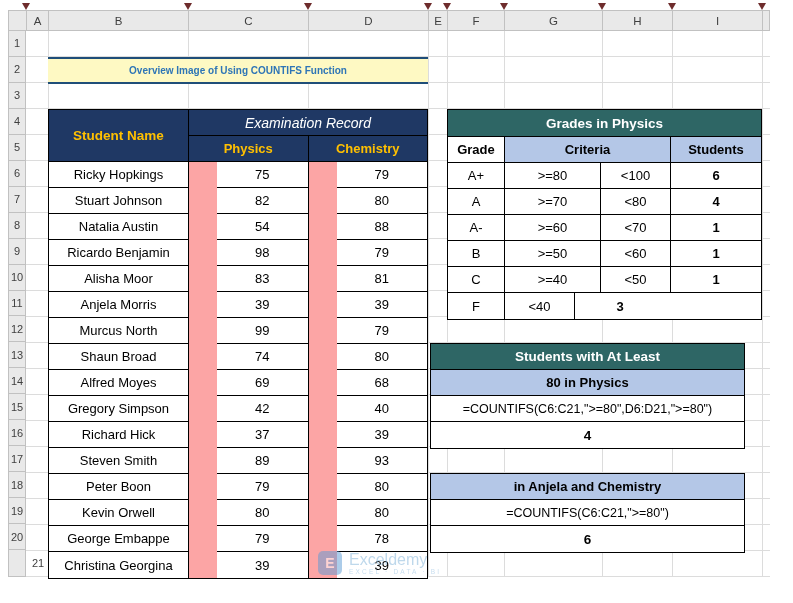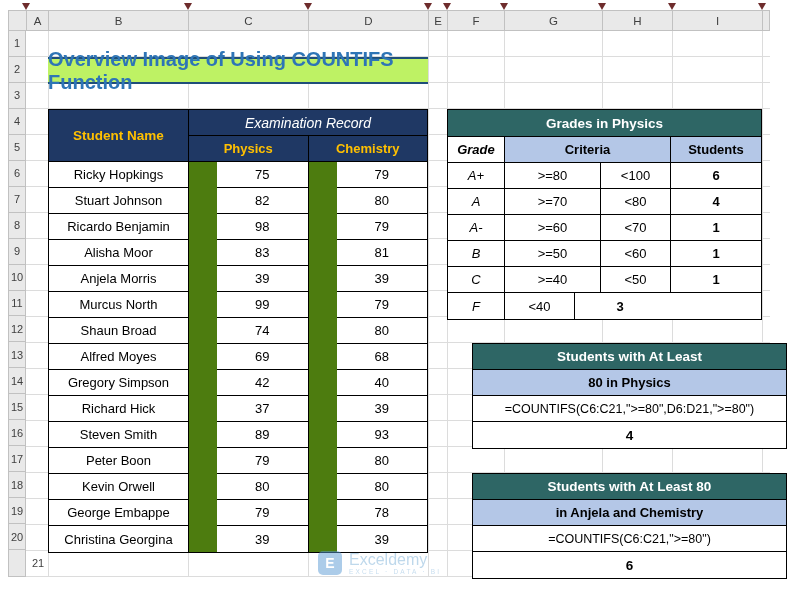--- a/index.html
+++ b/index.html
@@ -22,64 +22,64 @@
 
   
   #grid-area{position:absolute;left:26px;top:31px;width:744px;height:546px;
      background-image:repeating-linear-gradient(to bottom,transparent 0px,transparent 25px,#DCDCDC 25px,#DCDCDC 26px);}
   .vline{position:absolute;top:31px;height:546px;width:1px;background:#DCDCDC;}
   .tri{position:absolute;top:3px;width:0;height:0;border-left:4px solid transparent;
        border-right:4px solid transparent;border-top:7px solid #6E2C2C;}
 
   
   .title-bar{position:absolute;left:48px;top:57px;width:380px;height:27px;box-sizing:border-box;
-     background:#bef264;border-top:2px solid var(--titleborder,#1F4E79);
+     background:#fef9c3;border-top:2px solid var(--titleborder,#1F4E79);
      border-bottom:2px solid var(--titleborder,#1F4E79);display:flex;align-items:center;
-     justify-content:center;font-weight:bold;font-size:20px;color:var(--titleblue,#2E75B6);}
+     justify-content:center;font-weight:bold;font-size:10px;color:var(--titleblue,#2E75B6);}
 
   
   .cell{box-sizing:border-box;display:flex;align-items:center;justify-content:center;
         border-right:1px solid #000;border-bottom:1px solid #000;font-size:13px;background:#fff;}
   .navy{background:var(--navy,#1F3864);color:#fff;}
   .goldtxt{color:var(--gold,#FFC000);}
   .bold{font-weight:bold;}
   .lblue{background:var(--lightblue,#B4C7E7);}
 
   
   .left-table{position:absolute;left:48px;top:109px;width:380px;border:1px solid #000;
-              box-sizing:border-box;background:#4d7c0f;}
+              box-sizing:border-box;background:#fca5a5;}
   .lt-header{display:flex;}
   .sn-cell{width:140px;height:52px;font-size:13.5px;font-weight:bold;}
   .lt-right{flex:1;display:flex;flex-direction:column;}
   .exam{height:26px;font-style:italic;font-weight:normal;font-size:14px;border-right:none;}
   .lt-sub{display:flex;height:26px;}
   .lt-sub .cell{flex:1;font-weight:bold;}
   .lt-sub .cell:last-child{border-right:none;}
   .srow{display:flex;height:26px;gap:28px;}
   .srow .name{width:140px;}
   .srow .num{flex:1;}
   .srow .cell:last-child{border-right:none;}
   #student-rows .srow:last-child .cell{border-bottom:none;}
 
   
   .grades-table{position:absolute;left:447px;top:109px;width:315px;border:1px solid #000;
                 box-sizing:border-box;background:#fff;}
   .gt-title{height:26px;background:var(--teal,#2E6665);color:#fff;font-weight:bold;font-size:13.5px;
             display:flex;align-items:center;justify-content:center;border-bottom:1px solid #000;}
   .gt-head,.grow{display:flex;height:26px;}
-  .gw-grade{width:57px;font-style:italic;}
+  .gw-grade{width:57px;}
   .gw-crit1{flex:1;}
   .gw-crit2{width:70px;}
   .gw-students{width:90px;}
   .gt-head .cell,.grow .cell{height:26px;}
   .gt-head .cell:last-child,.grow .cell:last-child{border-right:none;}
   #grade-rows .grow:last-child .cell{border-bottom:none;}
 
   
-  .cbox{position:absolute;left:472px;width:315px;border:1px solid #000;box-sizing:border-box;background:#fff;}
+  .cbox{position:absolute;left:430px;width:315px;border:1px solid #000;box-sizing:border-box;background:#fff;}
   .cbox .brow{height:26px;display:flex;align-items:center;justify-content:center;
               border-bottom:1px solid #000;box-sizing:border-box;}
   .cbox .brow:last-child{border-bottom:none;}
   .brow.teal{background:var(--teal,#2E6665);color:#fff;font-weight:bold;font-size:13.5px;}
   .brow.blue{background:var(--lightblue,#B4C7E7);font-weight:bold;font-size:13px;}
   .brow.formula{font-size:12.5px;}
   .brow.result{font-weight:bold;font-size:13.5px;}
   #box1{top:343px;} #box2{top:473px;}
 
   
@@ -174,20 +174,25 @@
           <div class="cell name">Ricky Hopkings</div>
           <div class="cell num">75</div>
           <div class="cell num">79</div>
         </div>
         <div class="srow">
           <div class="cell name">Stuart Johnson</div>
           <div class="cell num">82</div>
           <div class="cell num">80</div>
         </div>
         <div class="srow">
+          <div class="cell name">Natalia Austin</div>
+          <div class="cell num">54</div>
+          <div class="cell num">88</div>
+        </div>
+        <div class="srow">
           <div class="cell name">Ricardo Benjamin</div>
           <div class="cell num">98</div>
           <div class="cell num">79</div>
         </div>
         <div class="srow">
           <div class="cell name">Alisha Moor</div>
           <div class="cell num">83</div>
           <div class="cell num">81</div>
         </div>
         <div class="srow">
@@ -295,21 +300,20 @@
   </div>
 
   <div class="cbox" id="box1">
     <div class="brow teal">Students with At Least</div>
     <div class="brow blue">80 in Physics</div>
     <div class="brow formula">=COUNTIFS(C6:C21,"&gt;=80",D6:D21,"&gt;=80")</div>
     <div class="brow result">4</div>
   </div>
 
   <div class="cbox" id="box2">
-    <div class="brow teal">Students with At Least 80</div>
     <div class="brow blue">in Anjela and Chemistry</div>
     <div class="brow formula">=COUNTIFS(C6:C21,"&gt;=80")</div>
     <div class="brow result">6</div>
   </div>
 
   <div class="watermark">
     <div class="wm-logo">E</div>
     <div>
       <div class="wm-brand">Exceldemy</div>
       <div class="wm-tag">EXCEL · DATA · BI</div>

